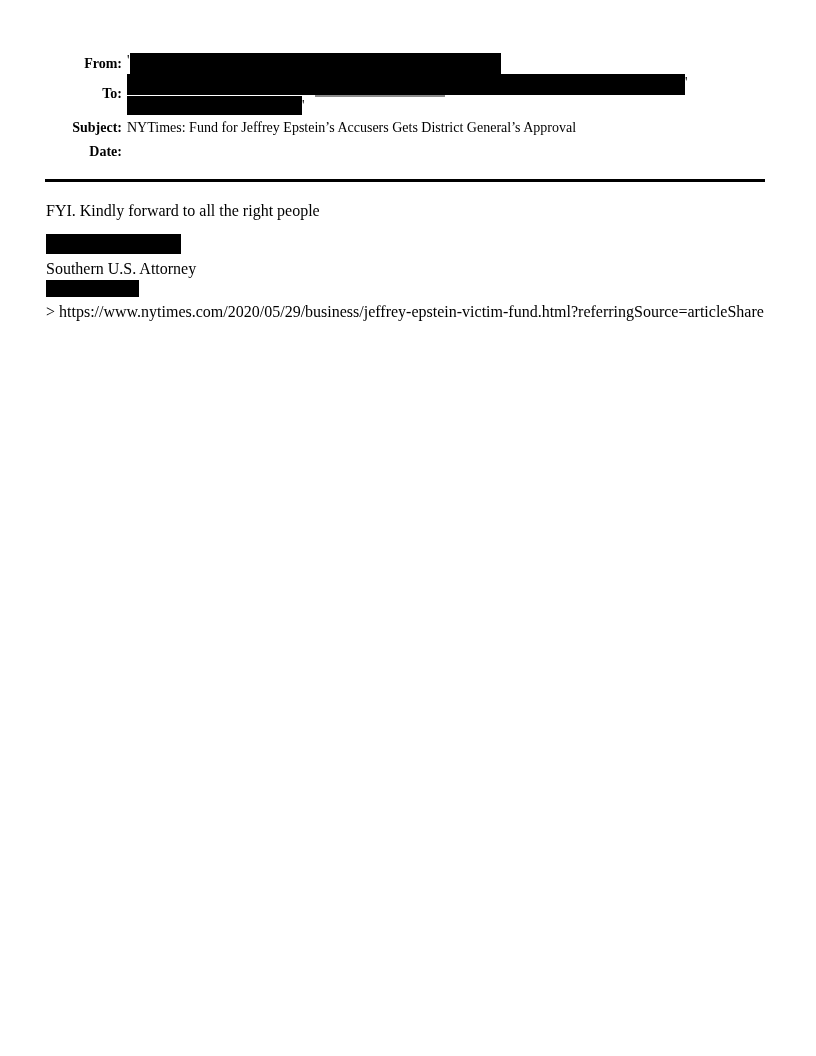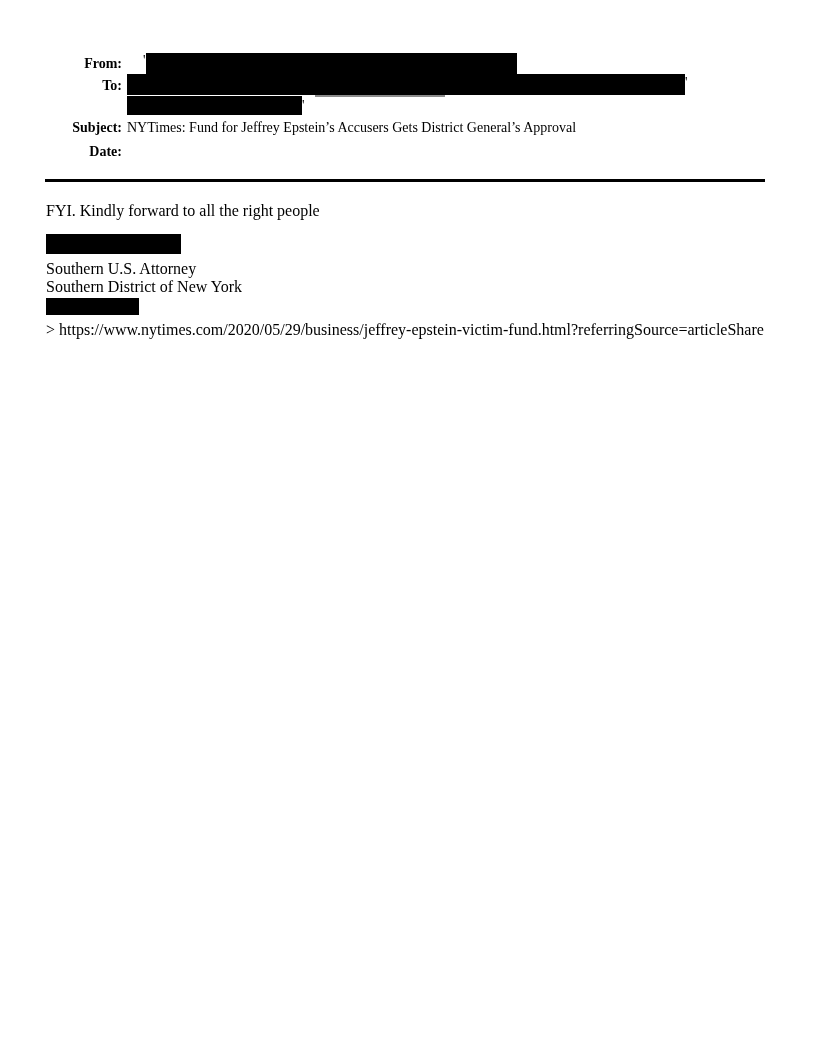--- a/index.html
+++ b/index.html
@@ -39,25 +39,25 @@
     display: flex;
     align-items: flex-start;
     font-size: 14px;
     line-height: 16px;
     white-space: nowrap;
   }
   .bar {
     background: #000000;
     display: inline-block;
   }
-  .row-from      { height: 21px; gap: 16px; }
+  .row-from      { height: 21px; }
   .row-from .hlabel  { padding-top: 3px; }
   .bar-from      { width: 371px; height: 21px; }
   .row-to1       { height: 21px; }
-  .row-to1 .hlabel   { padding-top: 4px; }
+  .row-to1 .hlabel   { padding-top: 4px; margin-top: 8px; }
   .bar-to1       { width: 558px; height: 21px; position: relative; }
   .peek-underline {
     position: absolute;
     bottom: -2px;
     left: 188px;
     width: 130px;
     height: 2px;
   }
   .row-to2       { height: 23px; }
   .bar-to2       { width: 175px; height: 19px; margin-top: 1px; }
@@ -134,18 +134,17 @@
     </div>
 
   </div>
 
   <div class="rule" style="background: rgb(0, 0, 0);"></div>
 
   <div class="email-body">
     <div class="fyi-line">FYI. Kindly forward to all the right people</div>
     <div class="bar sig-bar-1" style="background: rgb(0, 0, 0);"></div>
     <div class="sig-line-1">Southern U.S. Attorney</div>
-    <div>Southern District of New York</div>
     <div class="bar sig-bar-2" style="background: rgb(0, 0, 0);"></div>
     <div>&gt; https://www.nytimes.com/2020/05/29/business/jeffrey-epstein-victim-fund.html?referringSource=articleShare</div>
   </div>
 
 </div>
 
 </body></html>

